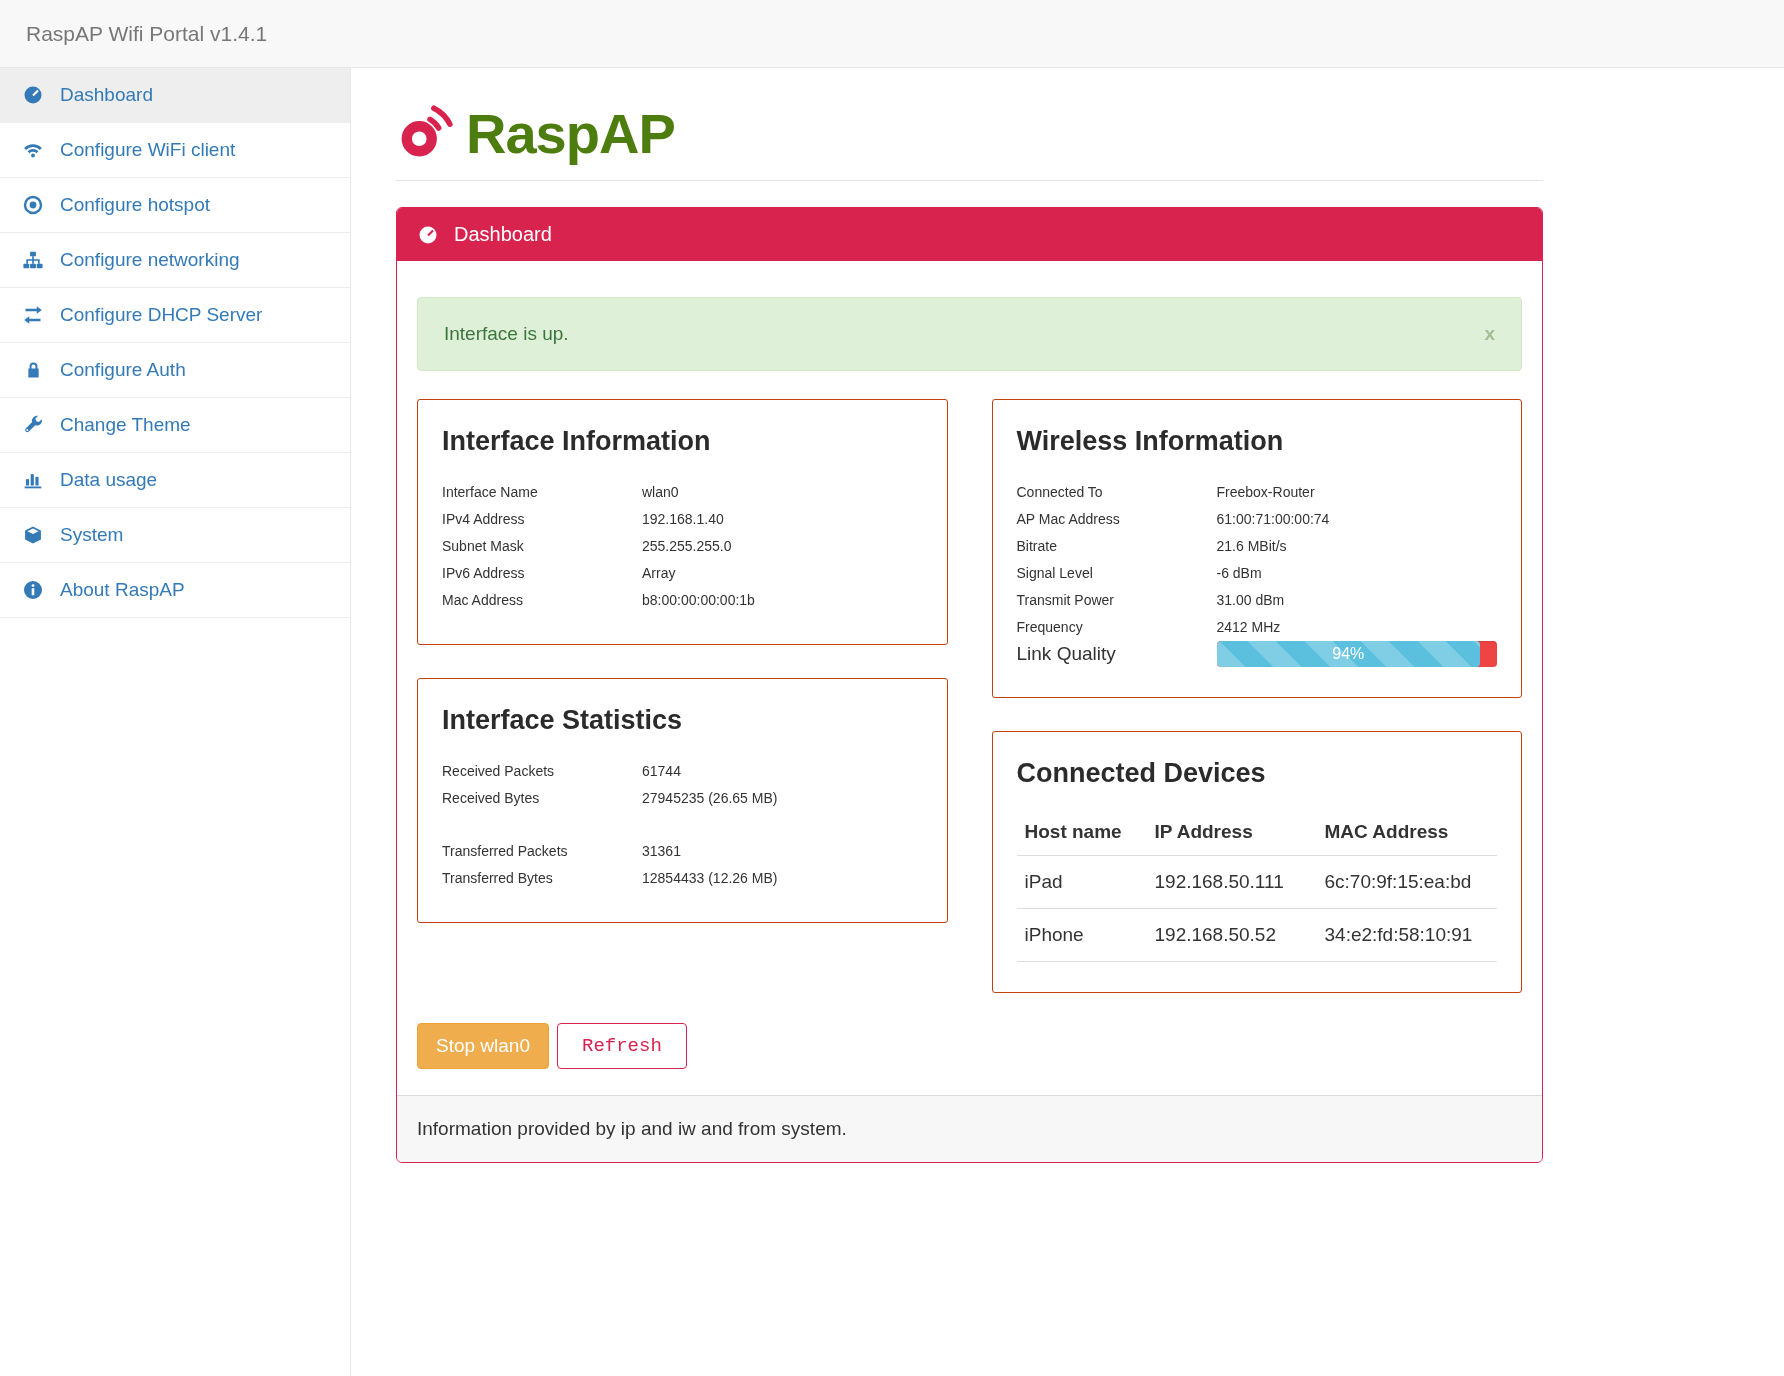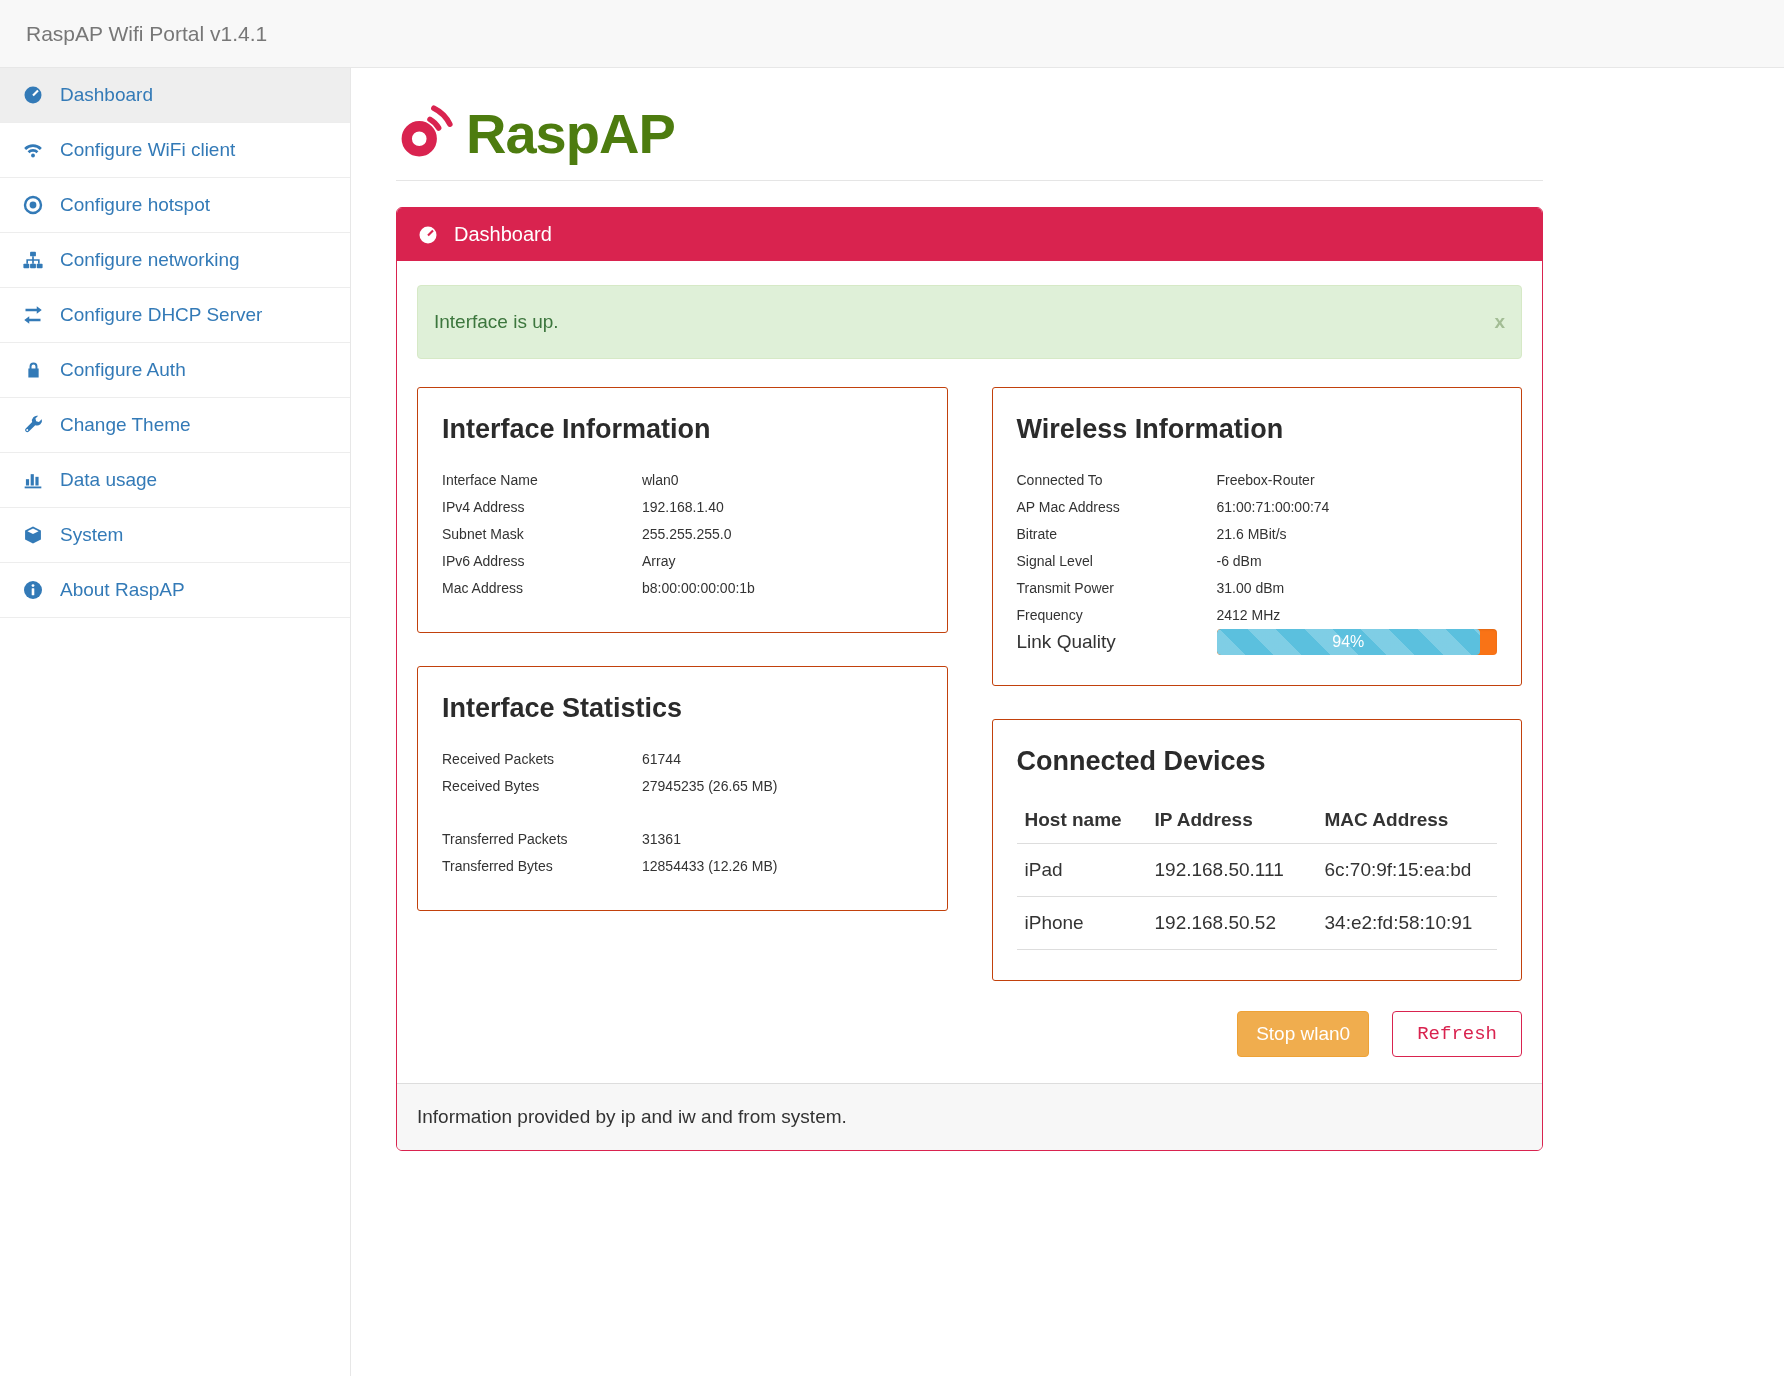--- a/index.html
+++ b/index.html
@@ -78,26 +78,26 @@
   }
   .panel-heading .gauge-needle { stroke: #d9234f; }
   .panel-body { padding: 22px 20px 26px; }
 
   
   .alert {
     background: #dff0d8;
     border: 1px solid #d6e9c6;
     color: #3c763d;
     border-radius: 4px;
-    padding: 25px 16px;
+    padding: 25px 26px;
     font-size: 19px;
     display: flex;
     justify-content: space-between;
     align-items: flex-end;
-    margin: 2px 0 28px;
+    margin: 14px 0 28px;
   }
   .alert-close {
     color: #a3bd95;
     font-weight: bold;
     font-size: 19px;
     cursor: pointer;
   }
 
   
   .columns { display: flex; gap: 44px; }
@@ -112,21 +112,21 @@
   .kv { display: flex; font-size: 14px; line-height: 27px; color: #333; }
   .kv .k { width: 200px; flex: 0 0 200px; }
   .kv.gap { margin-top: 26px; }
 
   
   .lq-row { display: flex; align-items: center; font-size: 19px; }
   .lq-row .k { width: 200px; flex: 0 0 200px; }
   .progress {
     flex: 1;
     height: 26px;
-    background: #f97316;
+    background: #ef4444;
     border-radius: 4px;
     box-shadow: inset 0 1px 2px rgba(0,0,0,.1);
     overflow: hidden;
   }
   .progress-fill {
     height: 100%;
     background-color: #5bc0de;
     background-image: repeating-linear-gradient(45deg,
       rgba(255,255,255,.22) 0 20px, rgba(255,255,255,0) 20px 40px);
     border-radius: 4px;
@@ -145,21 +145,21 @@
     border-bottom: 1px solid #ddd;
   }
   .devices-table td {
     padding: 15px 8px;
     border-bottom: 1px solid #ddd;
   }
   .devices-table th:nth-child(1), .devices-table td:nth-child(1) { width: 130px; }
   .devices-table th:nth-child(2), .devices-table td:nth-child(2) { width: 170px; }
 
   
-  .actions { margin-top: 30px; display: flex; gap: 23px; justify-content: flex-end; }
+  .actions { margin-top: 30px; display: flex; gap: 8px; }
   .btn {
     font-family: "Liberation Sans", sans-serif;
     font-size: 19px;
     border-radius: 4px;
     padding: 11px 18px;
     cursor: pointer;
   }
   .btn-warning {
     background: #f0ad4e;
     border: 1px solid #eea236;

